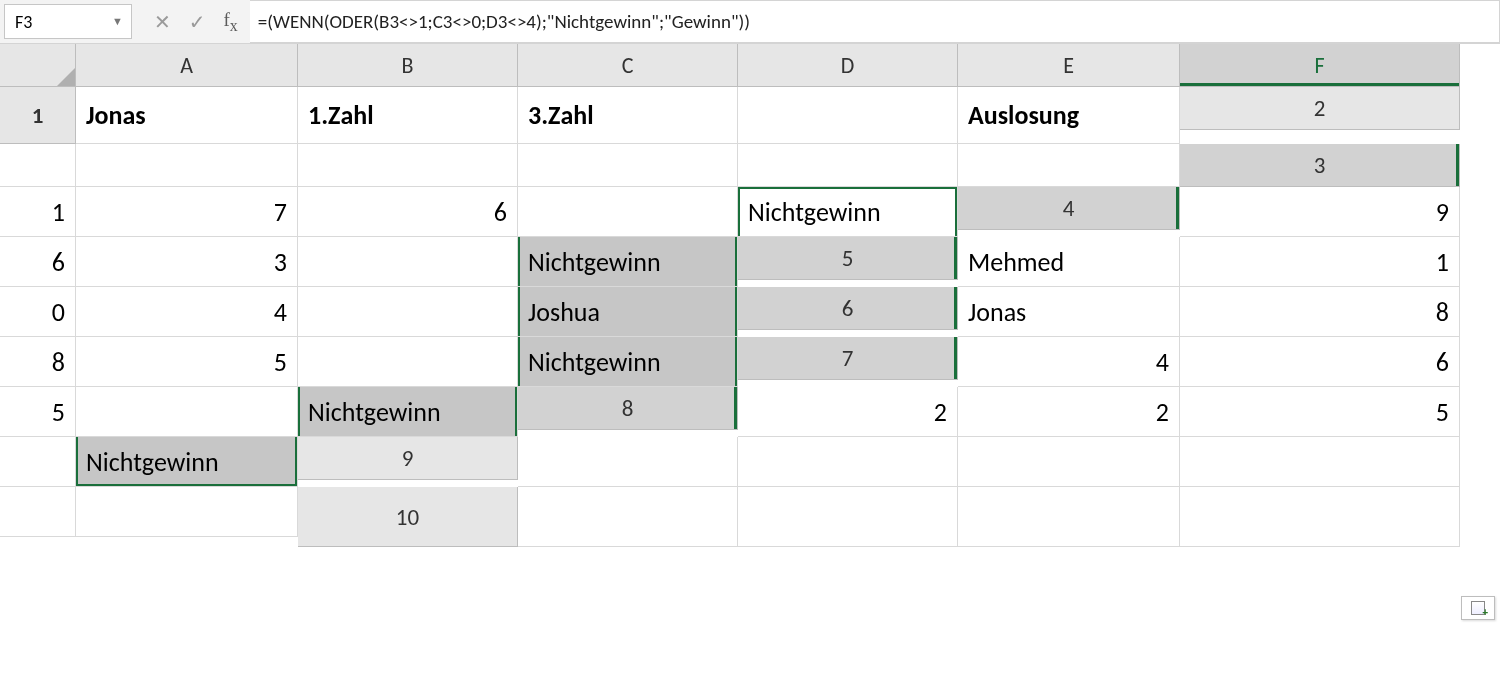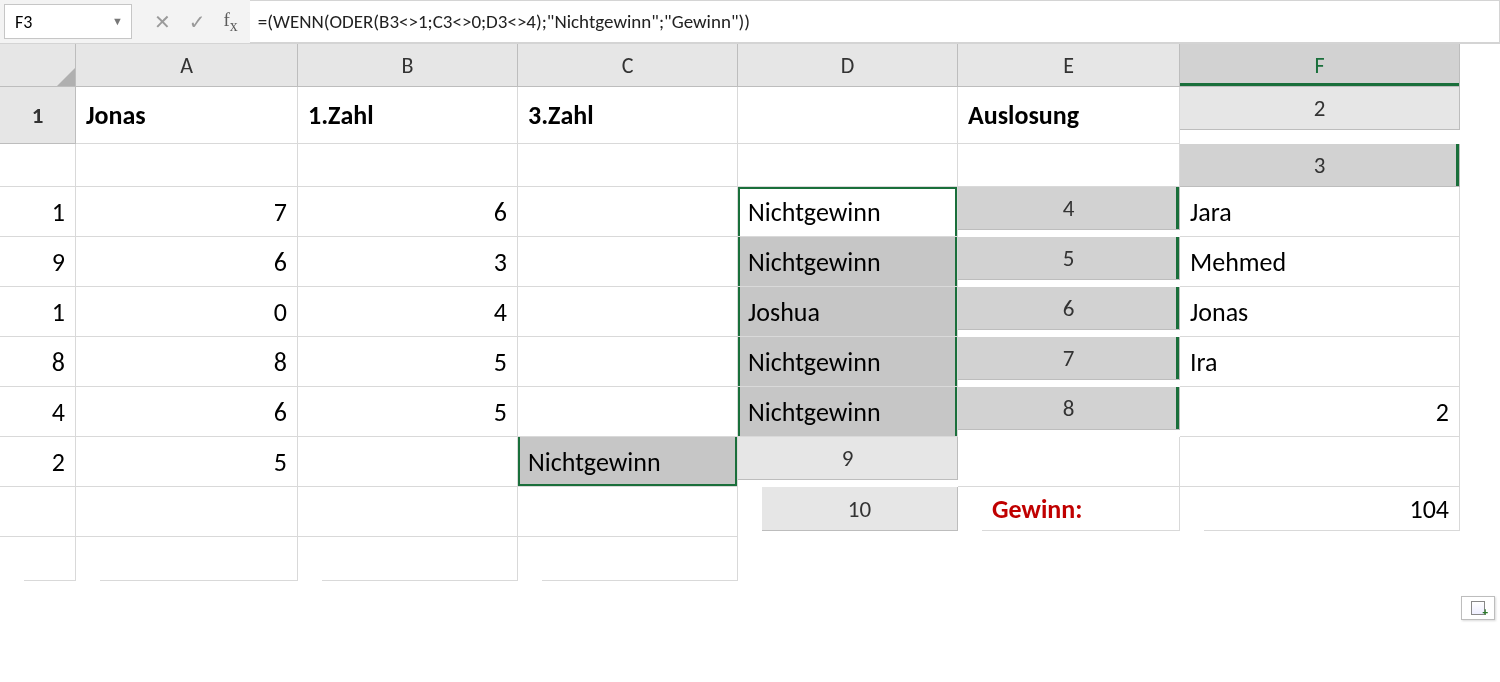--- a/index.html
+++ b/index.html
@@ -93,21 +93,21 @@
     border-bottom: 1px solid #d9d9d9;
     height: 50px;
     display: flex;
     align-items: center;
     padding: 0 10px;
     background: #fff;
     font-size: 26px;
   }
   .r1 { height: 57px; font-weight: bold; }
   .r2 { height: 43px; }
-  .r10 { height: 44px; margin-left: 24px; }
+  .r10 { height: 60px; }
   .cell.num { justify-content: flex-end; }
   .cell.txt { justify-content: flex-start; }
   .gewinn-label { color: #c00000; font-weight: bold; }
 
   .col-F.cell { border-right: 1px solid #d9d9d9; }
 
   .sel-top { box-shadow: inset 0 2px 0 0 #1a6f3b, inset 2px 0 0 0 #1a6f3b, inset -2px 0 0 0 #1a6f3b; }
   .sel-mid { box-shadow: inset 2px 0 0 0 #1a6f3b, inset -2px 0 0 0 #1a6f3b; }
   .sel-bot { box-shadow: inset 0 -2px 0 0 #1a6f3b, inset 2px 0 0 0 #1a6f3b, inset -2px 0 0 0 #1a6f3b; position: relative; }
   .fill-sel { background: #c6c6c6; }
@@ -183,21 +183,20 @@
   <div class="cell r2 txt col-F"></div>
 
   <div class="rh sel-rh">3</div>
   <div class="cell num">1</div>
   <div class="cell num">7</div>
   <div class="cell num">6</div>
   <div class="cell txt"></div>
   <div class="cell txt col-F sel-top active-cell">Nichtgewinn</div>
 
   <div class="rh sel-rh">4</div>
-  <div class="cell txt">Jara</div>
   <div class="cell num">9</div>
   <div class="cell num">6</div>
   <div class="cell num">3</div>
   <div class="cell txt"></div>
   <div class="cell txt col-F sel-mid fill-sel">Nichtgewinn</div>
 
   <div class="rh sel-rh">5</div>
   <div class="cell txt">Mehmed</div>
   <div class="cell num">1</div>
   <div class="cell num">0</div>
@@ -207,21 +206,20 @@
 
   <div class="rh sel-rh">6</div>
   <div class="cell txt">Jonas</div>
   <div class="cell num">8</div>
   <div class="cell num">8</div>
   <div class="cell num">5</div>
   <div class="cell txt"></div>
   <div class="cell txt col-F sel-mid fill-sel">Nichtgewinn</div>
 
   <div class="rh sel-rh">7</div>
-  <div class="cell txt">Ira</div>
   <div class="cell num">4</div>
   <div class="cell num">6</div>
   <div class="cell num">5</div>
   <div class="cell txt"></div>
   <div class="cell txt col-F sel-mid fill-sel">Nichtgewinn</div>
 
   <div class="rh sel-rh">8</div>
   <div class="cell num">2</div>
   <div class="cell num">2</div>
   <div class="cell num">5</div>
@@ -230,22 +228,20 @@
 
   <div class="rh">9</div>
   <div class="cell txt"></div>
   <div class="cell txt"></div>
   <div class="cell txt"></div>
   <div class="cell txt"></div>
   <div class="cell txt"></div>
   <div class="cell txt col-F"></div>
 
   <div class="rh r10">10</div>
-  <div class="cell txt gewinn-label r10">Gewinn:</div>
-  <div class="cell num r10">104</div>
   <div class="cell txt r10"></div>
   <div class="cell txt r10"></div>
   <div class="cell txt r10"></div>
   <div class="cell txt col-F r10"></div>
 </div>
 
 <div class="paste-opts" style="left:1461px; top:596px;">
   <div class="pi"></div>
 </div>
 

